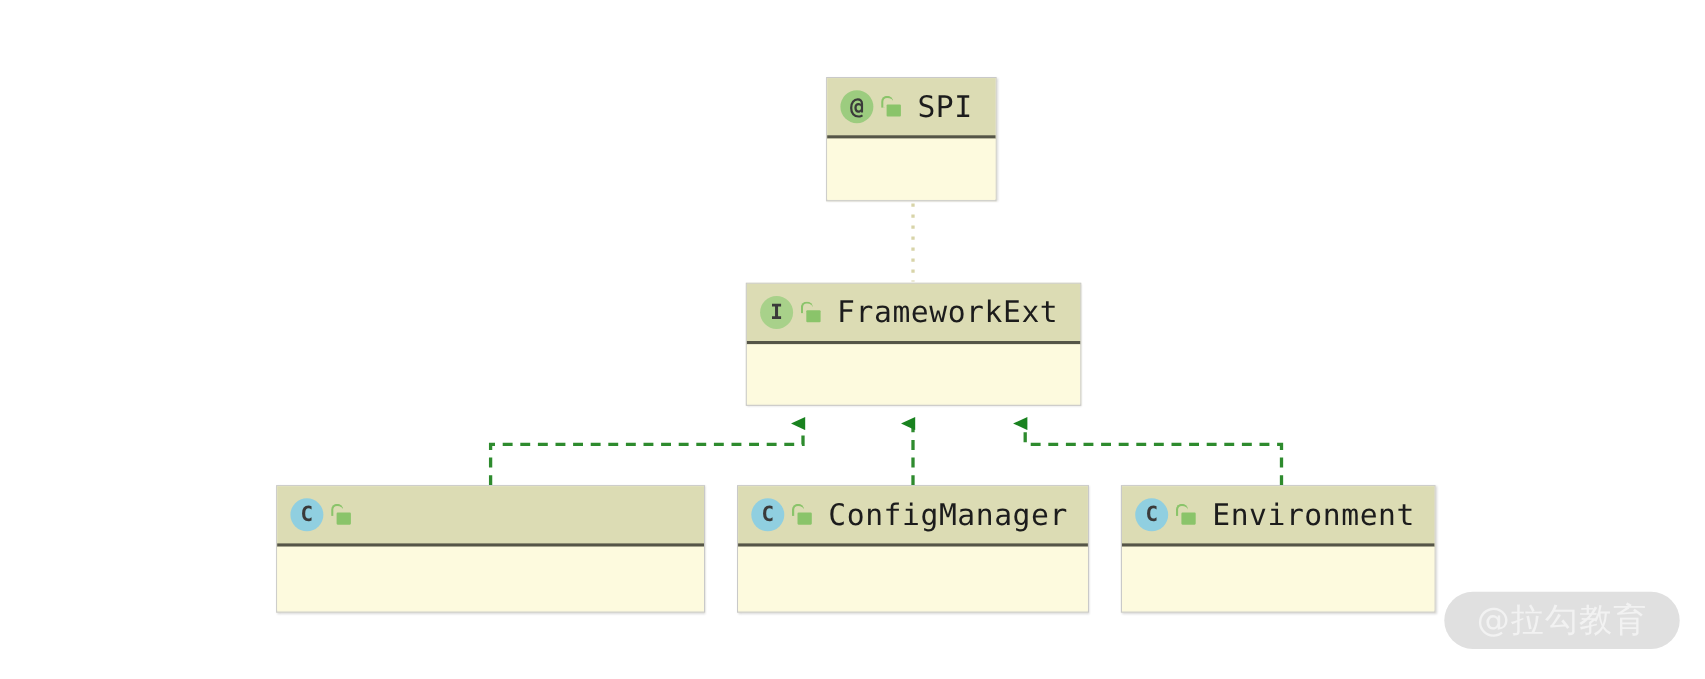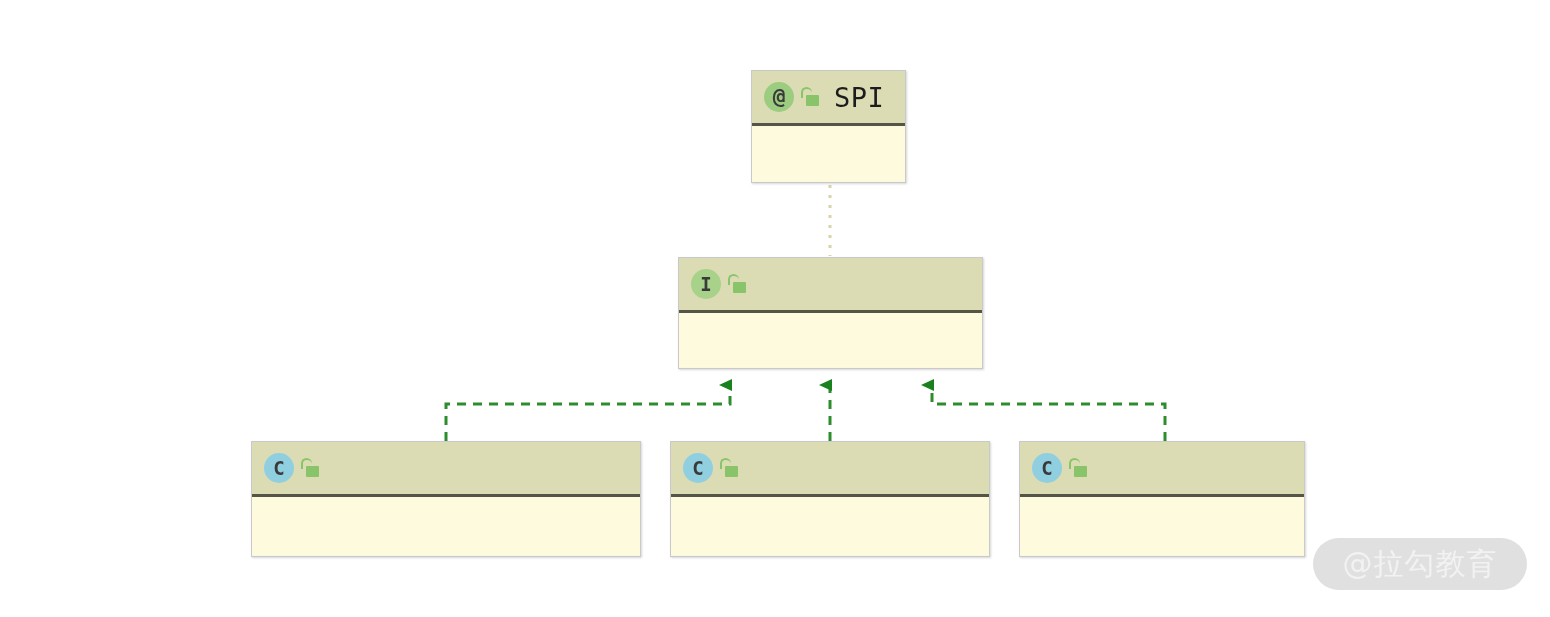--- a/index.html
+++ b/index.html
@@ -164,20 +164,21 @@
     <div class="uml-body" style="height:55px;"></div>
   </div>
 
   <div class="uml-box" style="left:678px; top:257px; width:305px; height:112px;">
     <div class="uml-header">
       <span class="stereo-icon interface">I</span>
       <span class="lock-icon">
         <span class="shackle"></span>
           <span class="body"></span>
       </span>
+      <span class="uml-title">FrameworkExt</span>
     </div>
     <div class="uml-body" style="height:54px;"></div>
   </div>
 
   <div class="uml-box" style="left:251px; top:441px; width:390px; height:116px;">
     <div class="uml-header">
       <span class="stereo-icon clazz">C</span>
       <span class="lock-icon">
         <span class="shackle"></span>
           <span class="body"></span>
@@ -186,31 +187,33 @@
     <div class="uml-body" style="height:58px;"></div>
   </div>
 
   <div class="uml-box" style="left:670px; top:441px; width:320px; height:116px;">
     <div class="uml-header">
       <span class="stereo-icon clazz">C</span>
       <span class="lock-icon">
         <span class="shackle"></span>
           <span class="body"></span>
       </span>
+      <span class="uml-title">ConfigManager</span>
     </div>
     <div class="uml-body" style="height:58px;"></div>
   </div>
 
   <div class="uml-box" style="left:1019px; top:441px; width:286px; height:116px;">
     <div class="uml-header">
       <span class="stereo-icon clazz">C</span>
       <span class="lock-icon">
         <span class="shackle"></span>
           <span class="body"></span>
       </span>
+      <span class="uml-title">Environment</span>
     </div>
     <div class="uml-body" style="height:58px;"></div>
   </div>
 
   <div class="watermark">
     <span class="watermark-text">@拉勾教育</span>
   </div>
 
 </div>
 

